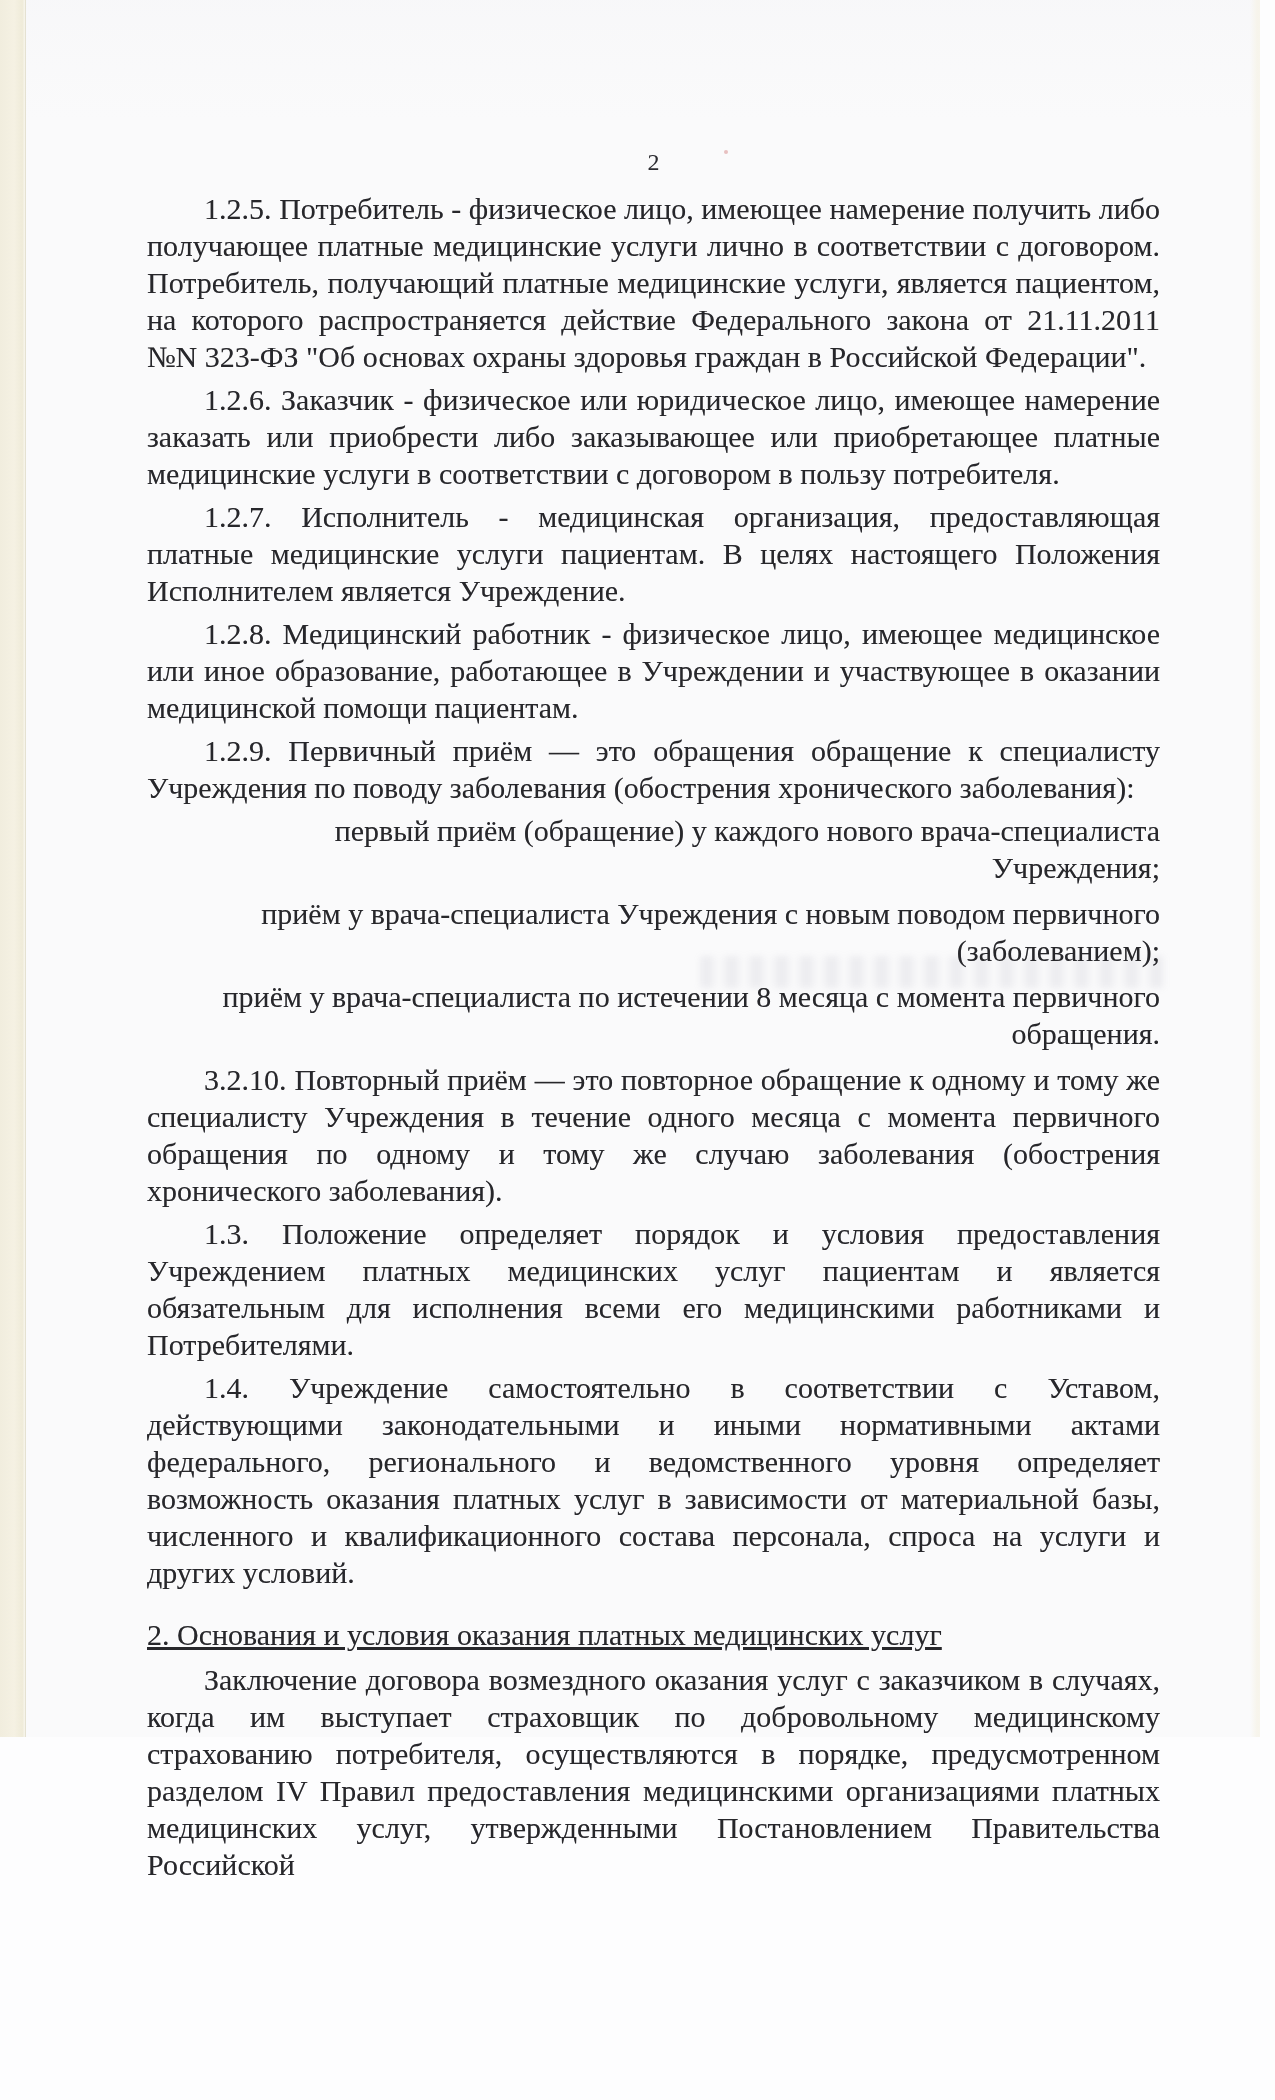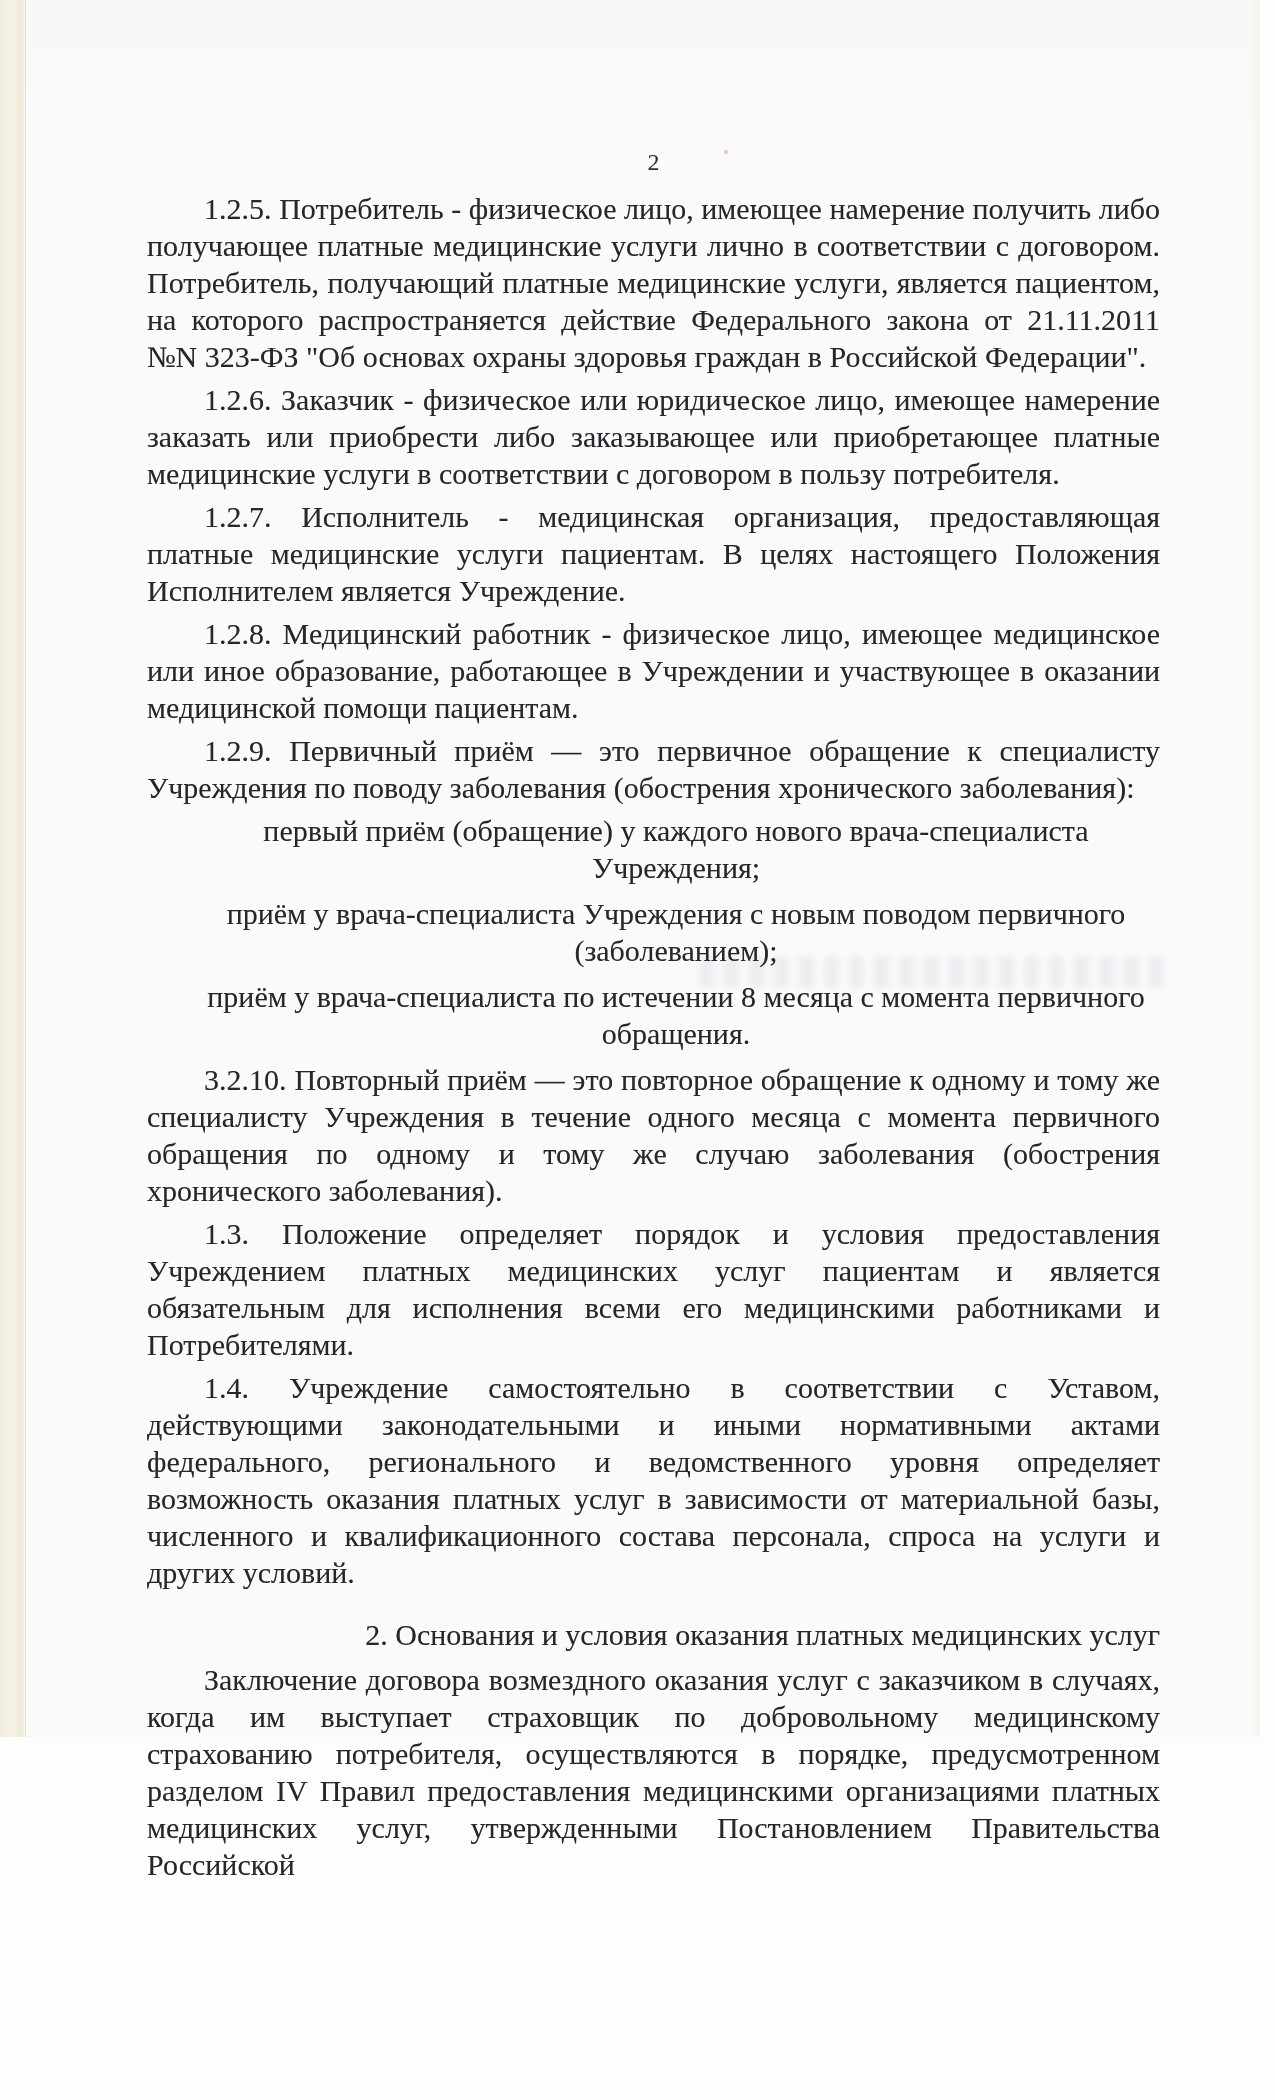--- a/index.html
+++ b/index.html
@@ -69,26 +69,27 @@
     text-shadow: 0 0 0.6px rgba(43,43,50,0.35);
   }
   .para {
     margin: 0 0 6px 0;
     text-indent: 57px;
   }
   .list-item {
     margin: 2px 0 9px 0;
     padding-left: 45px;
     text-indent: 0;
-    text-align: center;
+    text-align: right;
   }
   .heading {
     margin: 25px 0 8px 0;
     text-indent: 0;
-    text-align: right;
+    text-align: left;
+    text-decoration: underline;
   }
   
   .ghost-artifact {
     position: absolute;
     left: 700px;
     top: 956px;
     width: 465px;
     height: 32px;
     background: repeating-linear-gradient(90deg,
       rgba(125,125,148,0.10) 0px, rgba(125,125,148,0.10) 13px,
@@ -127,21 +128,21 @@
     <div class="text-block">
 
       <p class="para">1.2.5. Потребитель - физическое лицо, имеющее намерение получить либо получающее платные медицинские услуги лично в соответствии с договором. Потребитель, получающий платные медицинские услуги, является пациентом, на которого распространяется действие Федерального закона от 21.11.2011 №N 323-ФЗ "Об основах охраны здоровья граждан в Российской Федерации".</p>
 
       <p class="para">1.2.6. Заказчик - физическое или юридическое лицо, имеющее намерение заказать или приобрести либо заказывающее или приобретающее платные медицинские услуги в соответствии с договором в пользу потребителя.</p>
 
       <p class="para">1.2.7. Исполнитель - медицинская организация, предоставляющая платные медицинские услуги пациентам. В целях настоящего Положения Исполнителем является Учреждение.</p>
 
       <p class="para">1.2.8. Медицинский работник - физическое лицо, имеющее медицинское или иное образование, работающее в Учреждении и участвующее в оказании медицинской помощи пациентам.</p>
 
-      <p class="para">1.2.9. Первичный приём — это первичное обращение к специалисту Учреждения по поводу заболевания (обострения хронического заболевания):</p>
+      <p class="para">1.2.9. Первичный приём — это обращения обращение к специалисту Учреждения по поводу заболевания (обострения хронического заболевания):</p>
 
       <p class="list-item">первый приём (обращение) у каждого нового врача-специалиста Учреждения;</p>
 
       <p class="list-item">приём у врача-специалиста Учреждения с новым поводом первичного (заболеванием);</p>
 
       <p class="list-item">приём у врача-специалиста по истечении 8 месяца с момента первичного обращения.</p>
 
       <p class="para">3.2.10. Повторный приём — это повторное обращение к одному и тому же специалисту Учреждения в течение одного месяца с момента первичного обращения по одному и тому же случаю заболевания (обострения хронического заболевания).</p>
 
       <p class="para">1.3. Положение определяет порядок и условия предоставления Учреждением платных медицинских услуг пациентам и является обязательным для исполнения всеми его медицинскими работниками и Потребителями.</p>

